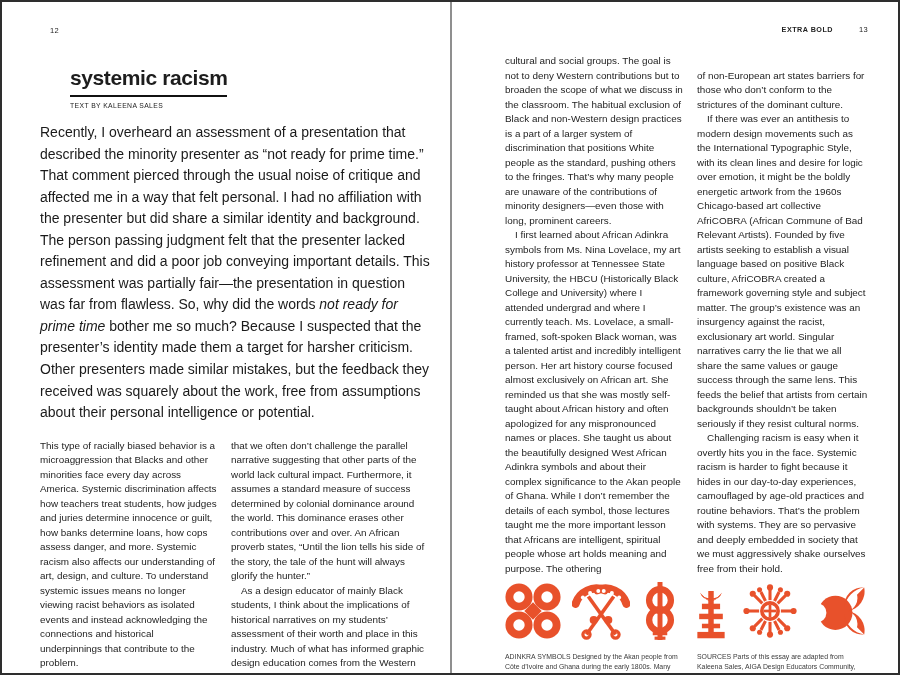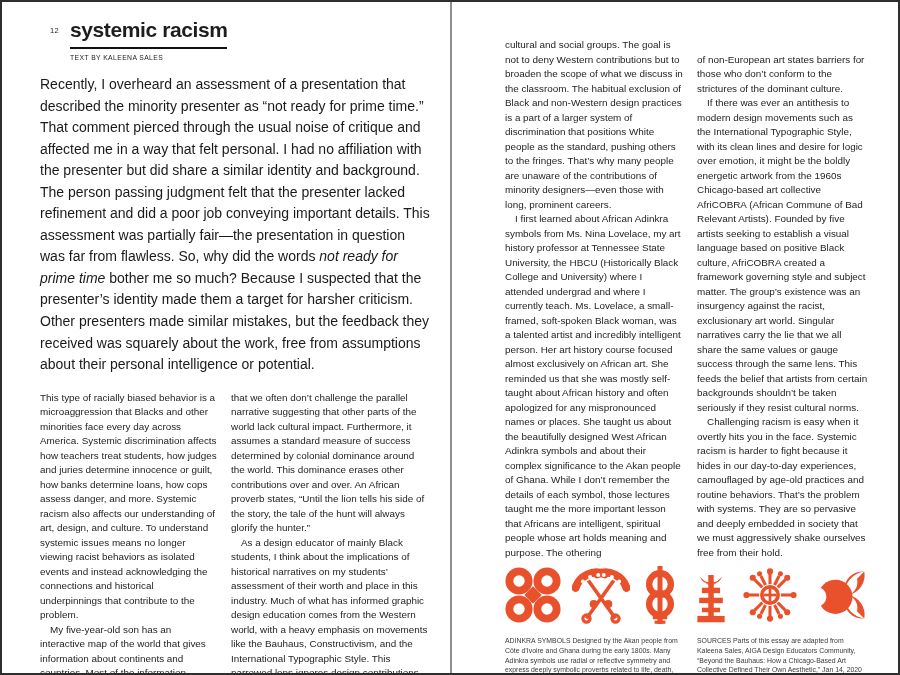--- a/index.html
+++ b/index.html
@@ -15,21 +15,21 @@
     overflow:hidden;
   }
   .page{box-sizing:border-box;flex:0 0 50%;position:relative;}
   .page.right{border-left:2px solid #8f8f8f;}
   .page.left{padding:16px 20px 0 38px;}
   .page.right{padding:16px 30px 0 53px;}
 
   .pagenum{font-size:7.5px;color:#222;letter-spacing:.3px;}
   .left .pagenum{position:absolute;left:48px;top:24px;}
 
-  .title-block{margin-left:30px;}
+  .title-block{margin-left:30px;margin-top:48px;}
   .article-title{
     font-size:21px;font-weight:bold;letter-spacing:-.4px;margin:0;
     display:inline-block;border-bottom:2.5px solid #111;padding-bottom:5px;
   }
   .byline{font-size:6.8px;letter-spacing:.4px;margin-top:5px;color:#222;}
 
   .intro{margin:13px 0 0 0;font-size:14px;line-height:1.54;color:#1a1a1a;}
   .intro em{font-style:italic;}
 
   .cols{display:flex;gap:14px;margin-top:15px;}
@@ -76,20 +76,24 @@
         <p class="indent">My five-year-old son has an interactive map of the world that gives information about continents and countries. Most of the information concerns things like population density, land mass, and other technical matters. The exception is Europe. When this continent is selected, the recorded voice on the map exclaims, “Europe was the main location of several historical periods that made a huge impact on the world, like the Renaissance and the Industrial Revolution.” The narrative that Europe is the hub of intellectual success appears so frequently</p>
       </div>
       <div class="col col2">
         <p>that we often don’t challenge the parallel narrative suggesting that other parts of the world lack cultural impact. Furthermore, it assumes a standard measure of success determined by colonial dominance around the world. This dominance erases other contributions over and over. An African proverb states, “Until the lion tells his side of the story, the tale of the hunt will always glorify the hunter.”</p>
         <p class="indent">As a design educator of mainly Black students, I think about the implications of historical narratives on my students’ assessment of their worth and place in this industry. Much of what has informed graphic design education comes from the Western world, with a heavy emphasis on movements like the Bauhaus, Constructivism, and the International Typographic Style. This narrowed lens ignores design contributions from many parts of the world and perpetuates a narrative that good design must be derived from these origins. At what point are design educators responsible for challenging this narrative? We should do more to highlight design contributions from underrepresented</p>
       </div>
     </div>
   </div>
 
   <div class="page right">
+    <div class="r-header">
+      <span class="book-title">EXTRA BOLD</span>
+      <span class="pagenum">13</span>
+    </div>
     <div class="cols r-cols">
       <div class="col colA">
         <p>cultural and social groups. The goal is not to deny Western contributions but to broaden the scope of what we discuss in the classroom. The habitual exclusion of Black and non-Western design practices is a part of a larger system of discrimination that positions White people as the standard, pushing others to the fringes. That’s why many people are unaware of the contributions of minority designers—even those with long, prominent careers.</p>
         <p class="indent">I first learned about African Adinkra symbols from Ms. Nina Lovelace, my art history professor at Tennessee State University, the HBCU (Historically Black College and University) where I attended undergrad and where I currently teach. Ms. Lovelace, a small-framed, soft-spoken Black woman, was a talented artist and incredibly intelligent person. Her art history course focused almost exclusively on African art. She reminded us that she was mostly self-taught about African history and often apologized for any mispronounced names or places. She taught us about the beautifully designed West African Adinkra symbols and about their complex significance to the Akan people of Ghana. While I don’t remember the details of each symbol, those lectures taught me the more important lesson that Africans are intelligent, spiritual people whose art holds meaning and purpose. The othering</p>
       </div>
       <div class="col colB">
         <p>of non-European art states barriers for those who don’t conform to the strictures of the dominant culture.</p>
         <p class="indent">If there was ever an antithesis to modern design movements such as the International Typographic Style, with its clean lines and desire for logic over emotion, it might be the boldly energetic artwork from the 1960s Chicago-based art collective AfriCOBRA (African Commune of Bad Relevant Artists). Founded by five artists seeking to establish a visual language based on positive Black culture, AfriCOBRA created a framework governing style and subject matter. The group’s existence was an insurgency against the racist, exclusionary art world. Singular narratives carry the lie that we all share the same values or gauge success through the same lens. This feeds the belief that artists from certain backgrounds shouldn’t be taken seriously if they resist cultural norms.</p>
         <p class="indent">Challenging racism is easy when it overtly hits you in the face. Systemic racism is harder to fight because it hides in our day-to-day experiences, camouflaged by age-old practices and routine behaviors. That’s the problem with systems. They are so pervasive and deeply embedded in society that we must aggressively shake ourselves free from their hold.</p>
       </div>

